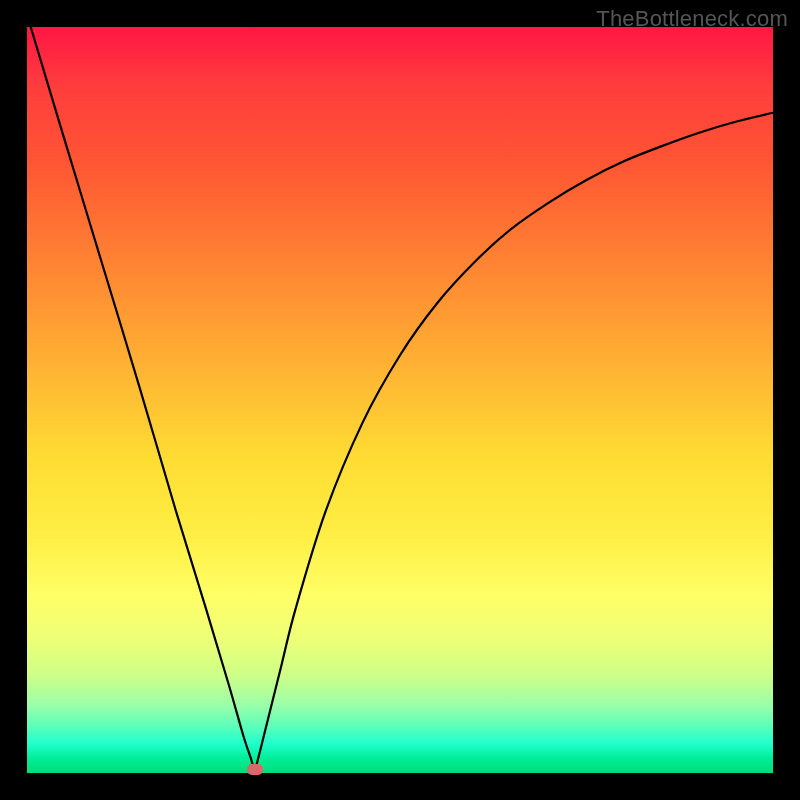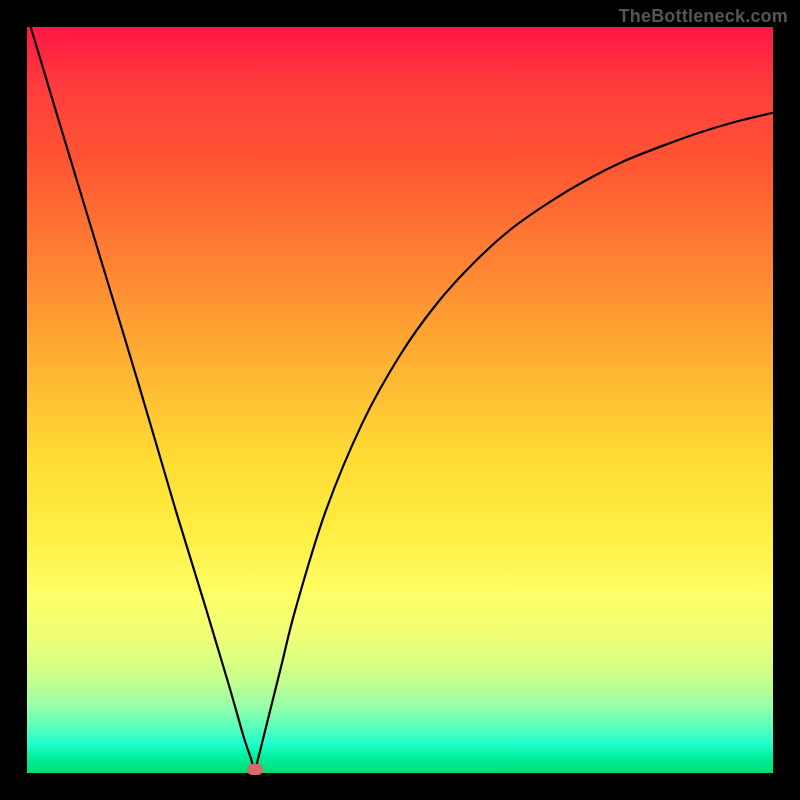--- a/index.html
+++ b/index.html
@@ -33,22 +33,22 @@
       #22ffcc 96%,
       #00ee99 98%,
       #00dd77 100%
     );
   }
   .watermark {
     position: absolute;
     top: 6px;
     right: 12px;
     font-family: Arial, Helvetica, sans-serif;
-    font-size: 18px;
-    font-weight: 700;
+    font-size: 22px;
+    font-weight: 400;
     color: #555;
     letter-spacing: 0.2px;
   }
   svg.curve {
     position: absolute;
     left: 0;
     top: 0;
     width: 746px;
     height: 746px;
     overflow: visible;

